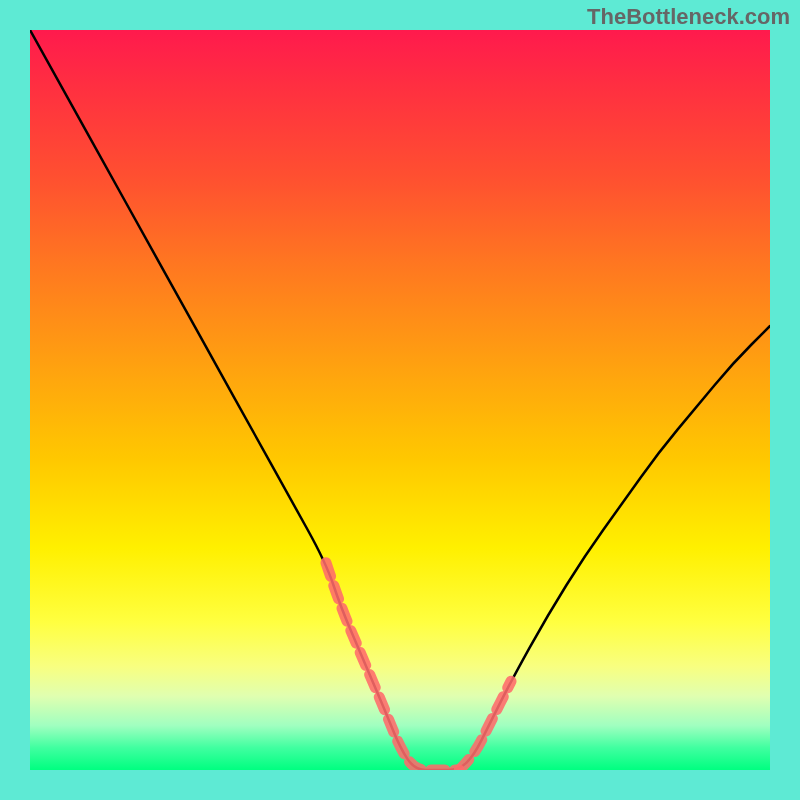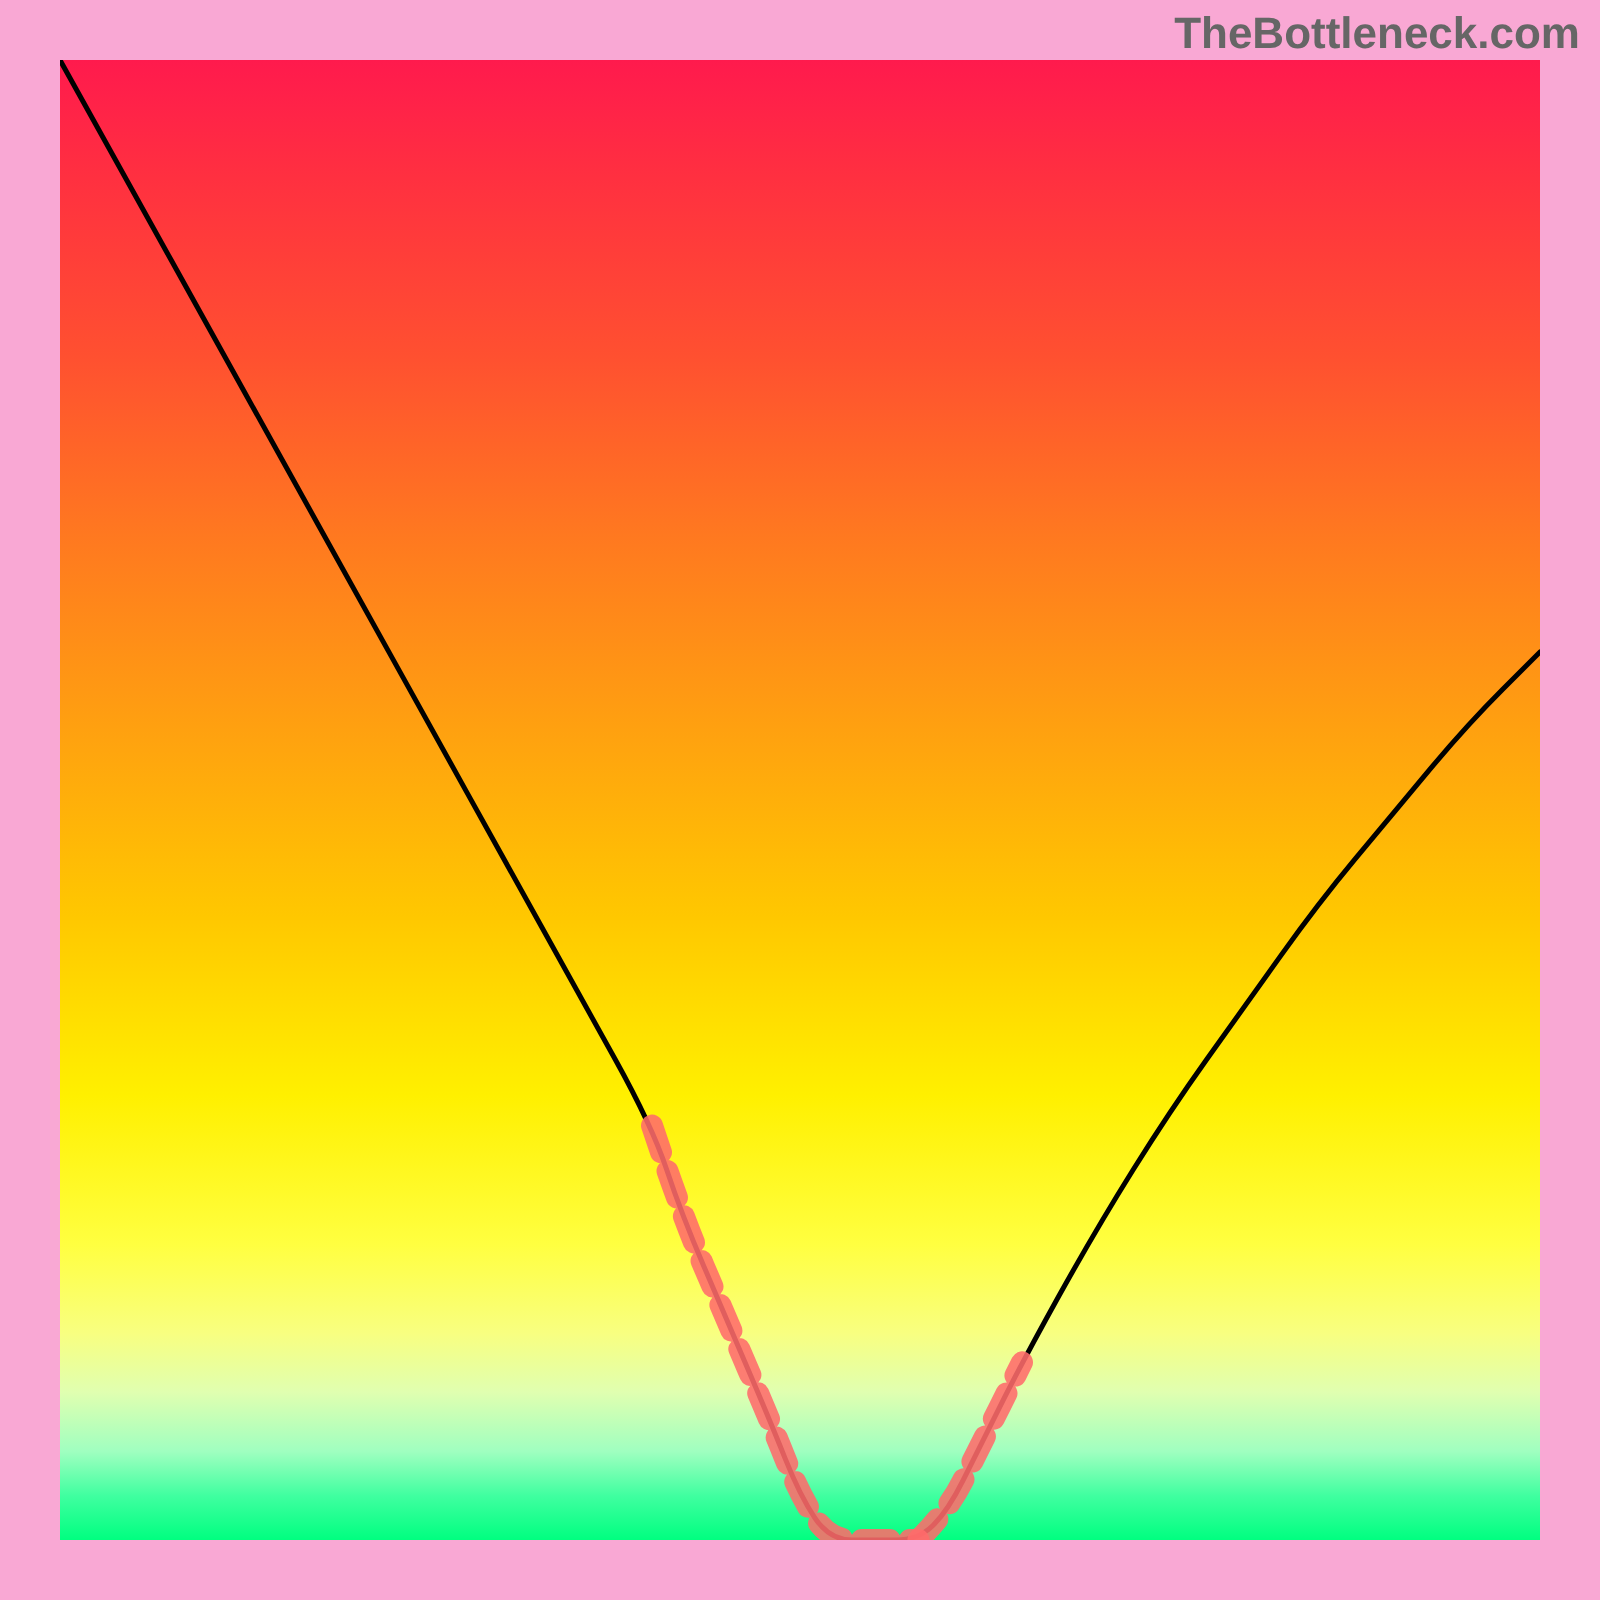--- a/index.html
+++ b/index.html
@@ -1,21 +1,21 @@
 <!DOCTYPE html>
 <html><head>
 <meta charset="utf-8">
 <style>
   * { margin: 0; padding: 0; box-sizing: border-box; }
   html, body { width: 800px; height: 800px; overflow: hidden; background: #000; }
   .chart-container {
     position: relative;
     width: 800px;
     height: 800px;
-    background: #f9a8d4;
+    background: #5eead4;
   }
   .watermark {
     position: absolute;
     top: 4px;
     right: 10px;
     font-family: Arial, sans-serif;
     font-size: 22px;
     font-weight: bold;
     color: #666;
     z-index: 10;

